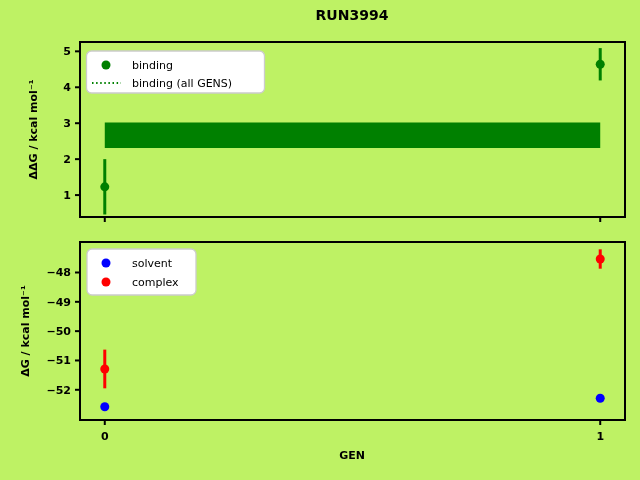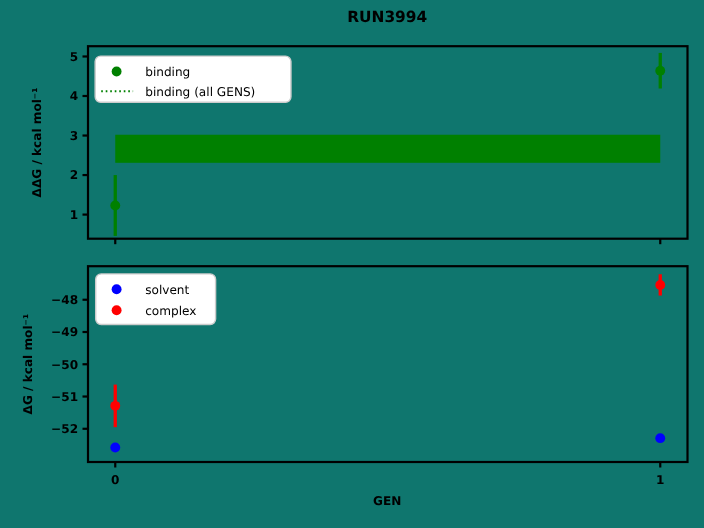--- a/index.html
+++ b/index.html
@@ -1,16 +1,16 @@
 <!DOCTYPE html>
 <html><head>
 <meta charset="utf-8">
 <style>
   html,body{margin:0;padding:0;background:#ffffff;}
-  #figure{position:relative;width:640px;height:480px;background:#0f766e;overflow:hidden;}
+  #figure{position:relative;width:640px;height:480px;background:#bef264;overflow:hidden;}
   svg{position:absolute;left:0;top:0;}
   text{font-family:"DejaVu Sans","Liberation Sans",sans-serif;fill:#000000;}
   .title{font-size:14px;font-weight:bold;text-anchor:middle;}
   .axis-label{font-size:11px;font-weight:bold;text-anchor:middle;}
   .tick-label{font-size:11px;font-weight:bold;}
   .legend-text{font-size:11px;font-weight:normal;}
   .legend-box{fill:#ffffff;stroke:#cccccc;stroke-width:1.3;}
   .tick{stroke:#000000;stroke-width:2;}
 </style>
 </head>

